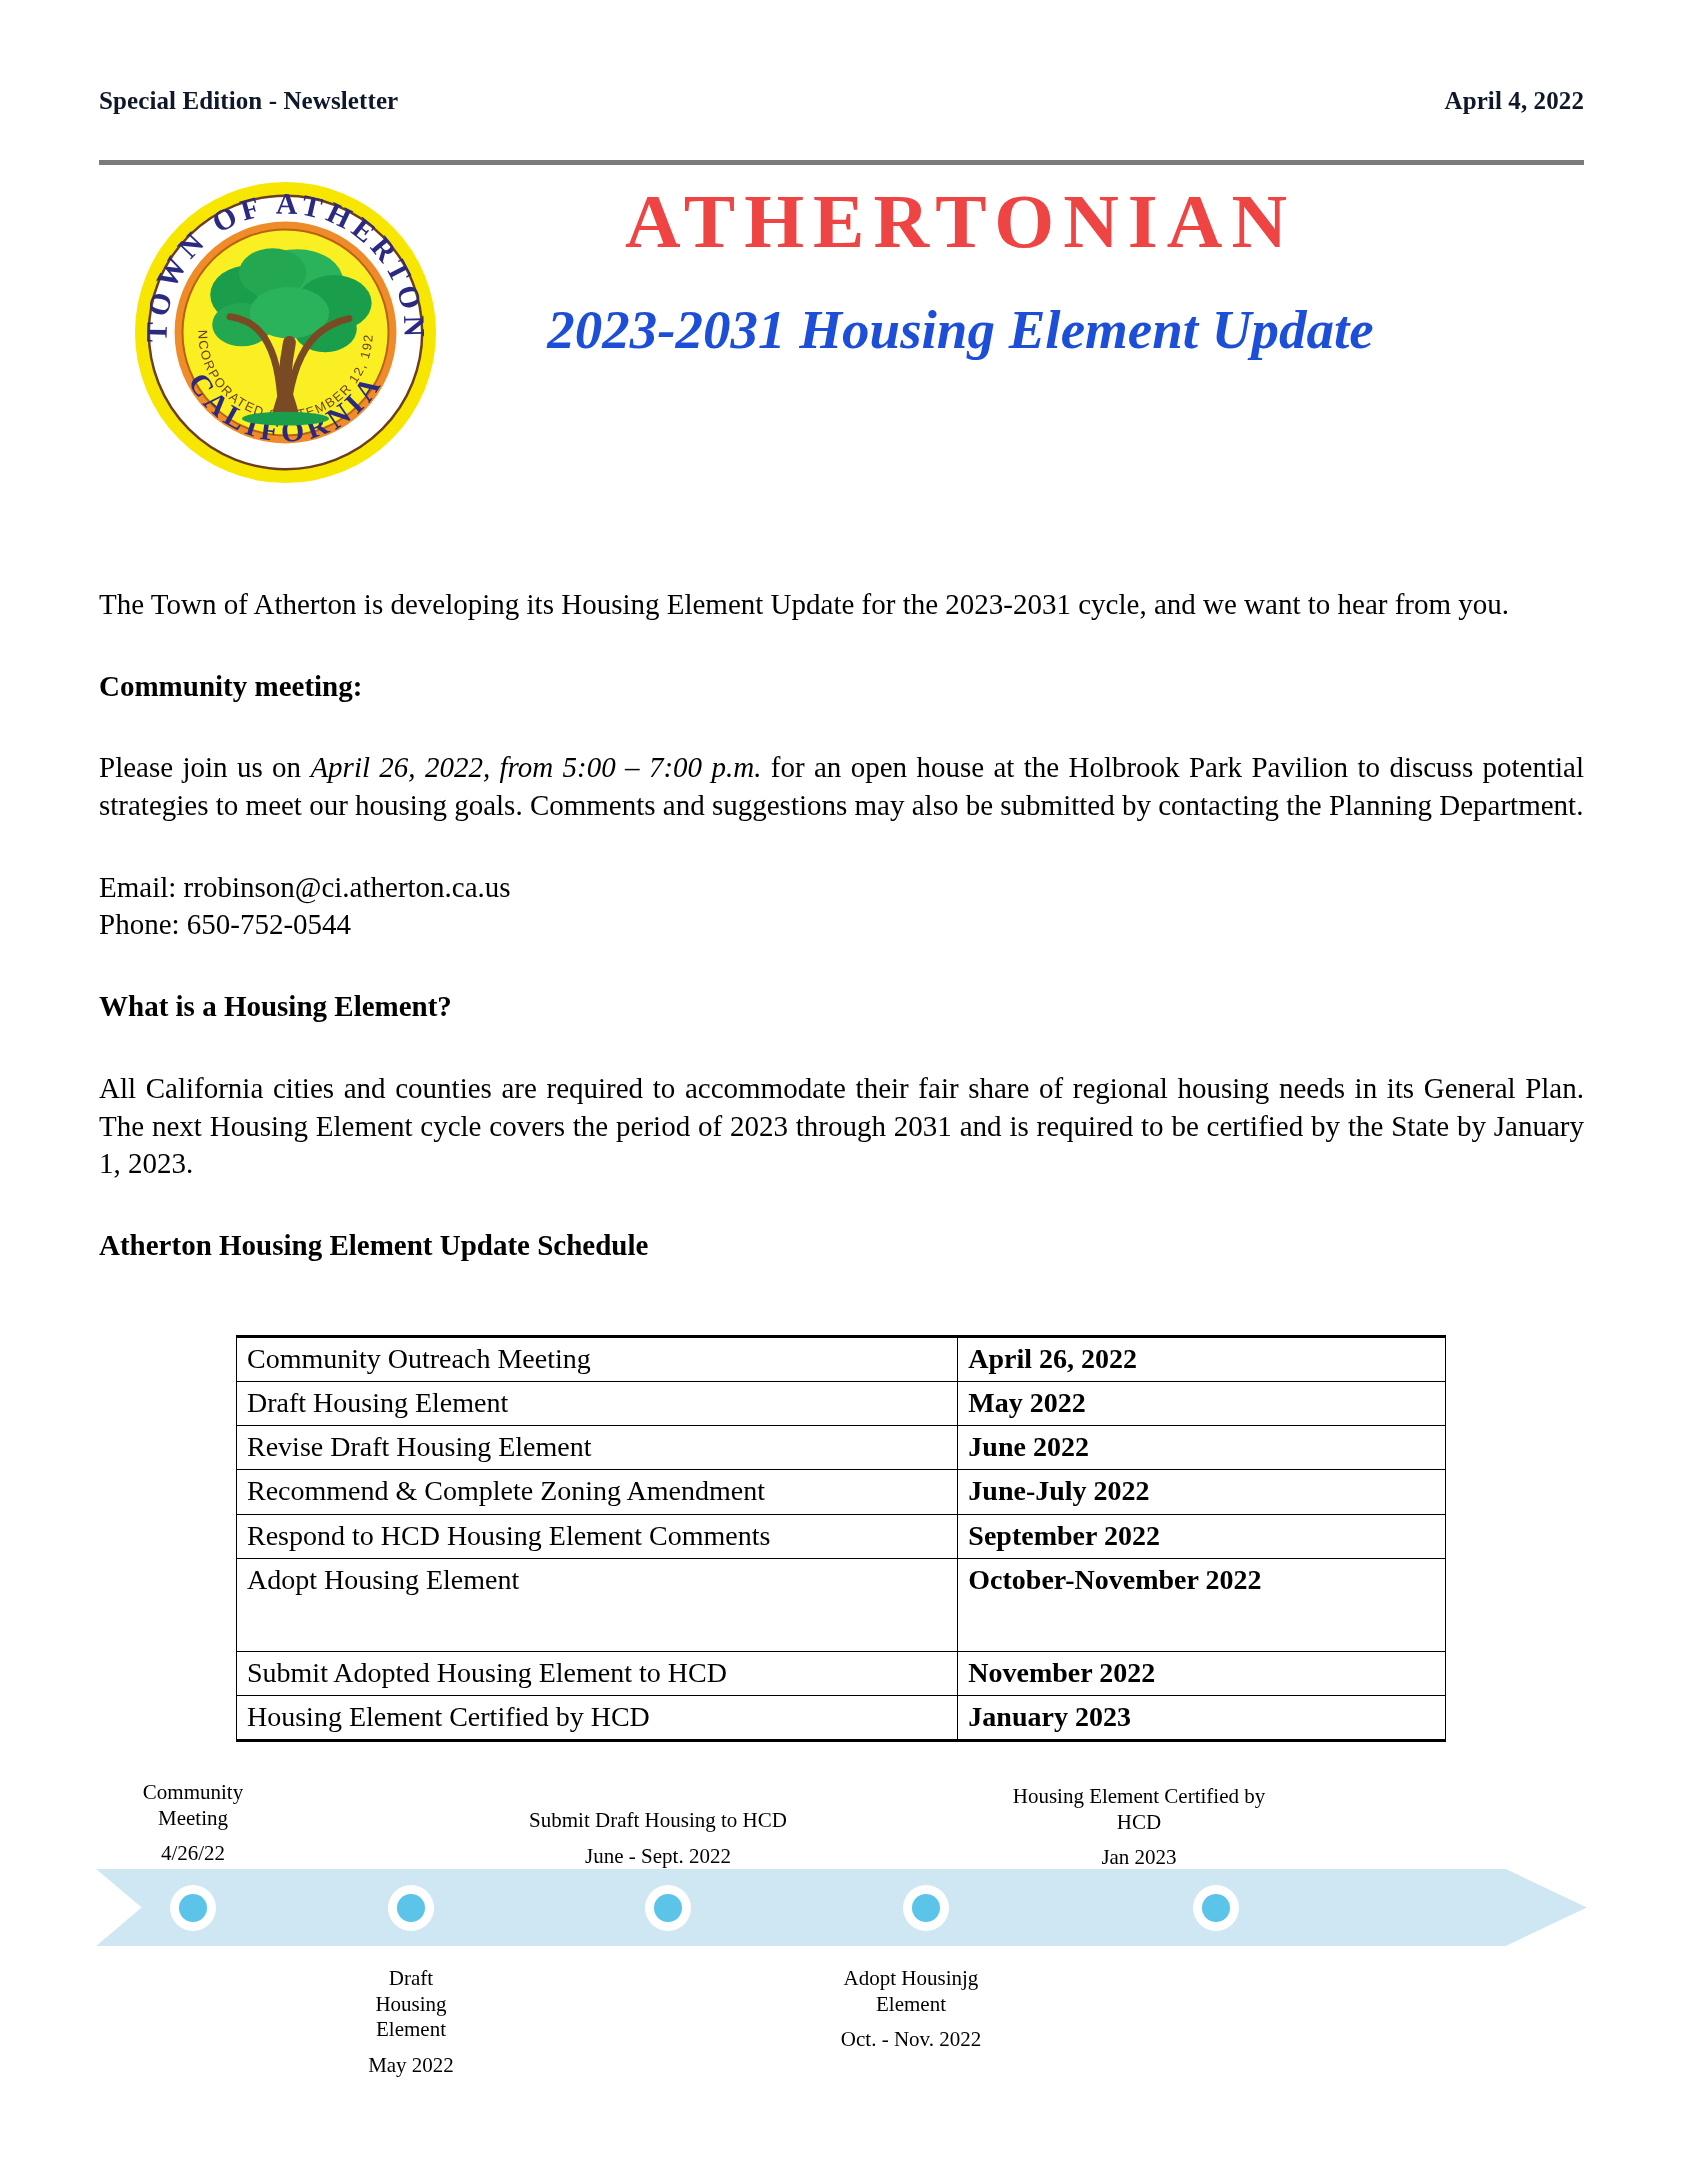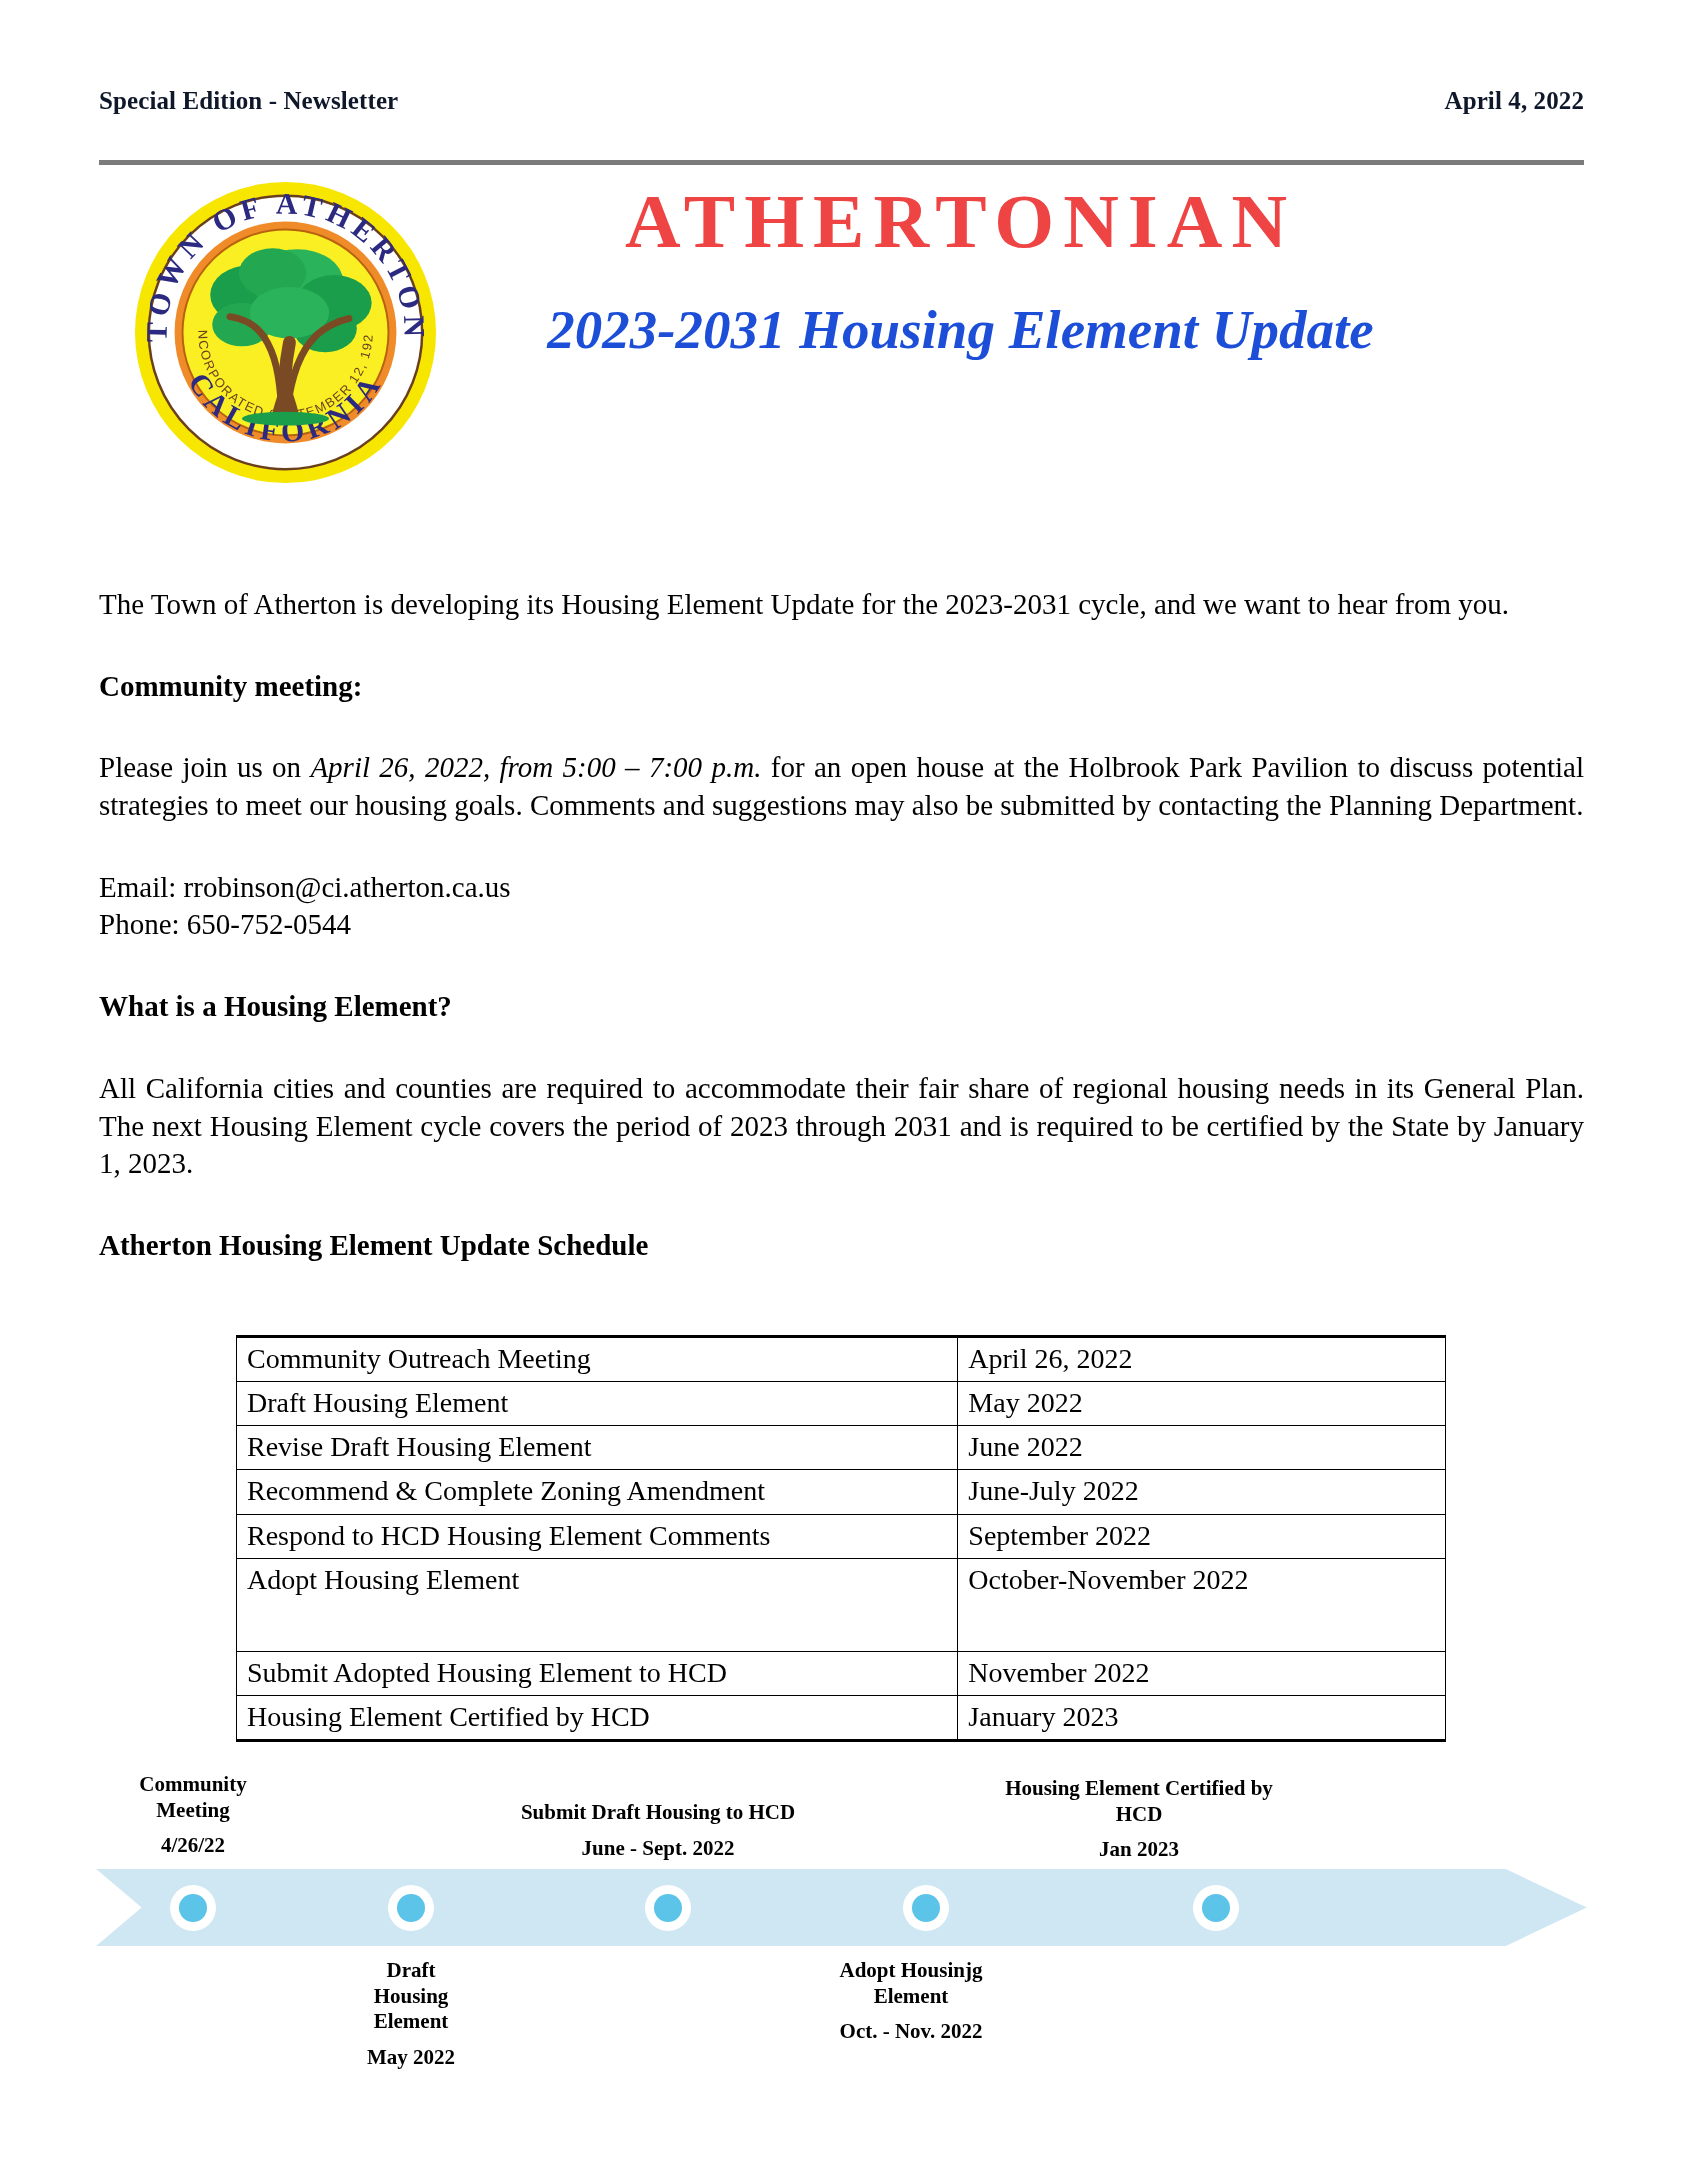--- a/index.html
+++ b/index.html
@@ -130,21 +130,21 @@
   }
   table.schedule td {
     border: 1px solid #000000;
     font-size: 28px;
     line-height: 1.22;
     padding: 4px 10px 5px 10px;
     vertical-align: top;
     font-family: "Liberation Serif", "DejaVu Serif", serif;
   }
   table.schedule td.task { width: 60%; }
-  table.schedule td.when { width: 40%; }
+  table.schedule td.when { width: 40%; font-weight: bold; }
   table.schedule tr.tall td { height: 83px; }
   table.schedule tr:first-child td { border-top: 3px solid #000; }
   table.schedule tr:last-child td { border-bottom: 3px solid #000; }
 
   
   .timeline {
     position: absolute;
     left: 94px;
     top: 1772px;
     width: 1495px;
@@ -171,23 +171,24 @@
   .tl-node .dot {
     width: 28px;
     height: 28px;
     border-radius: 50%;
     background: #5bc4e8;
   }
   .tl-label {
     position: absolute;
     text-align: center;
     font-size: 21px;
-    font-weight: bold;
+    font-weight: normal;
     line-height: 1.22;
     font-family: "Liberation Serif", "DejaVu Serif", serif;
+    margin-top: 8px;
   }
   .tl-label .date {
     display: block;
     margin-top: 10px;
   }
 </style>
 </head>
 <body>
 
 <div class="page">

